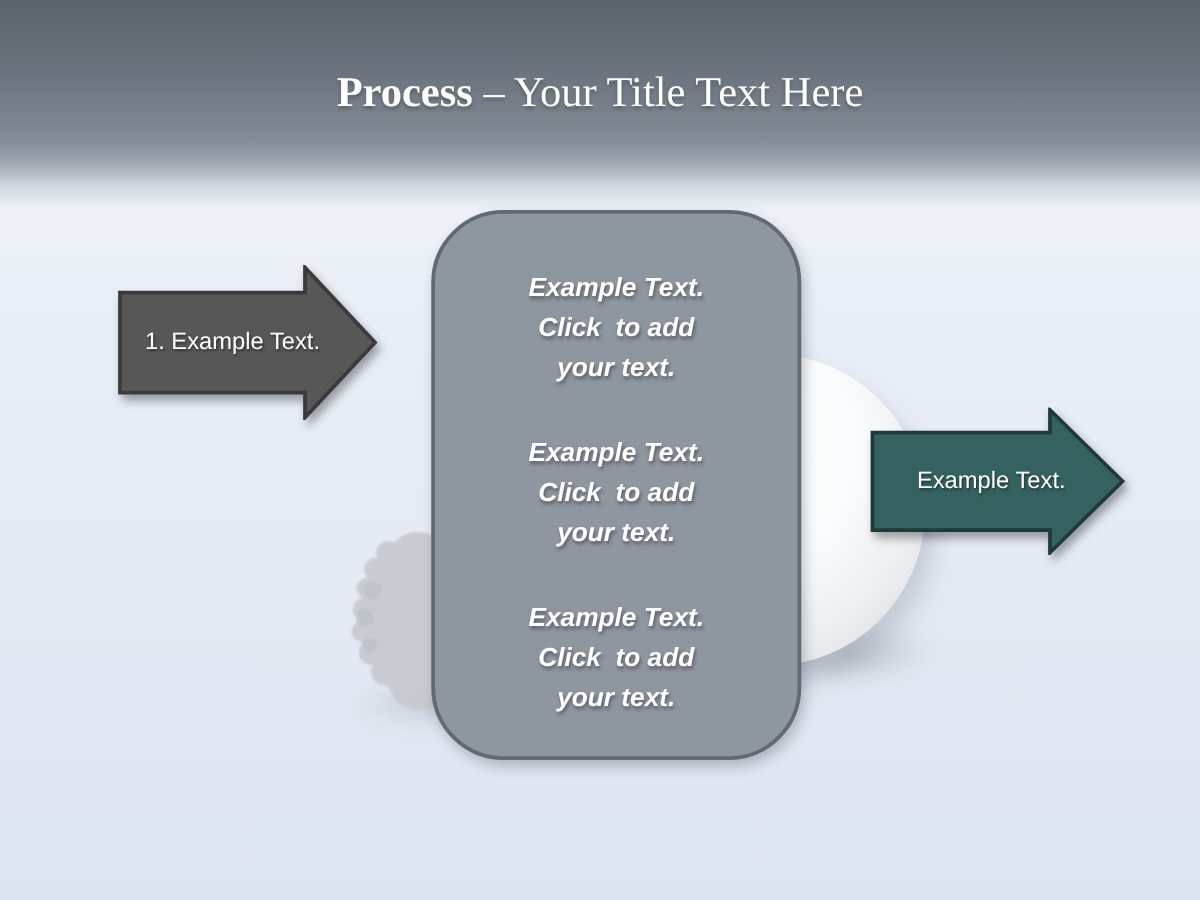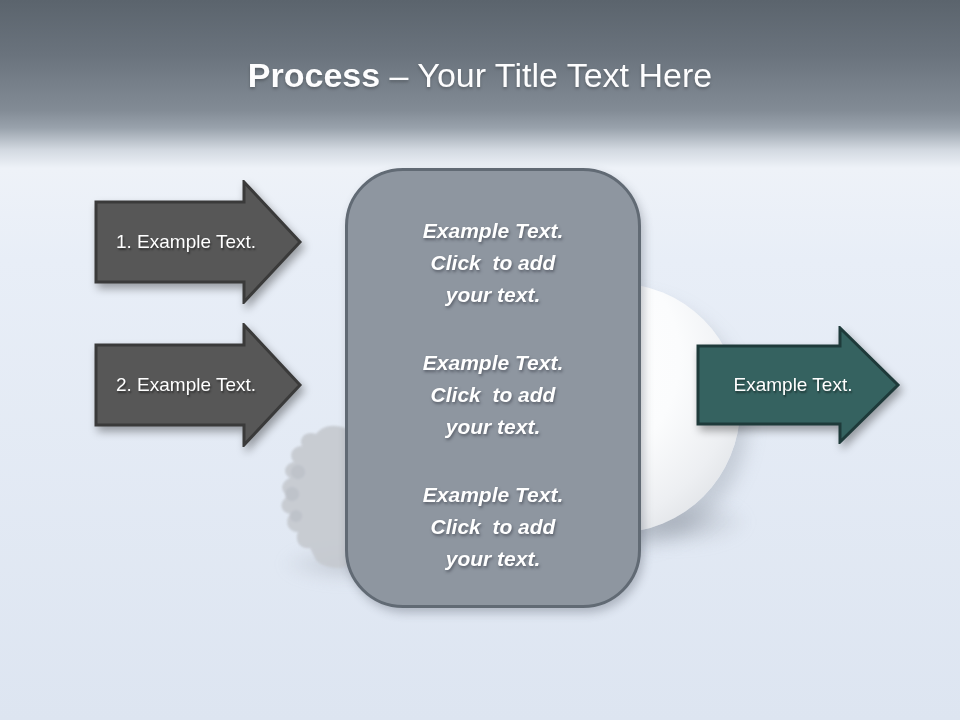--- a/index.html
+++ b/index.html
@@ -19,20 +19,21 @@
       #e8eef7 260px,
       #dde5f1 720px);
   }
 
   
   .title-bar {
     position: absolute; top: 54px; left: 0; width: 960px;
     text-align: center; color: #fdfdfe; font-size: 34px; line-height: 42px;
     text-shadow: 0 2px 3px rgba(0,0,0,0.25);
     white-space: pre-wrap;
+    font-family: Liberation Serif, serif;
   }
   .title-bar .emph { font-weight: bold; }
 
   
   .bulb-sphere {
     position: absolute; left: 490px; top: 283px; width: 250px; height: 250px;
     border-radius: 50%; z-index: 1;
     background: radial-gradient(circle at 32% 30%, #ffffff 0%, #fbfcfd 45%, #edeff2 70%, #d9dce0 92%, #cfd3d8 100%);
     box-shadow: 8px 14px 18px rgba(140,148,160,0.35);
   }
@@ -74,21 +75,21 @@
     filter: drop-shadow(3px 5px 4px rgba(0,0,0,0.35));
   }
   .block-arrow svg { display: block; }
   .arrow-dark polygon  { fill: #575757; stroke: #3a3a3a; stroke-width: 3; stroke-linejoin: miter; }
   .arrow-accent polygon { fill: #356260; stroke: #1e3a3a; stroke-width: 3; stroke-linejoin: miter; }
   .arrow-label {
     position: absolute; display: flex; align-items: center; justify-content: center;
     color: #ffffff; font-size: 19px; white-space: pre-wrap;
     text-shadow: 1px 2px 2px rgba(0,0,0,0.45);
   }
-  .arrow-left-1 { left: 94px; top: 180px; }
+  .arrow-left-1 { left: 94px; top: 212px; }
   .arrow-left-2 { left: 94px; top: 323px; }
   .arrow-left-3 { left: 94px; top: 445px; }
   .arrow-left-1 .arrow-label, .arrow-left-2 .arrow-label, .arrow-left-3 .arrow-label {
     left: 2px; top: 21px; width: 180px; height: 82px;
   }
   .arrow-right { left: 696px; top: 326px; }
   .arrow-right .arrow-label { left: 2px; top: 20px; width: 190px; height: 78px; }
 </style>
 </head>
 <body>
@@ -122,26 +123,20 @@
 your text.</div>
   </div>
 
   <div class="block-arrow arrow-dark arrow-left-1">
     <svg width="210" height="124" viewBox="0 0 210 124" xmlns="http://www.w3.org/2000/svg">
       <polygon points="2,22 150,22 150,2 206,62 150,122 150,102 2,102"></polygon>
     </svg>
     <div class="arrow-label">1. Example Text.</div>
   </div>
 
-  <div class="block-arrow arrow-dark arrow-left-2">
-    <svg width="210" height="124" viewBox="0 0 210 124" xmlns="http://www.w3.org/2000/svg">
-      <polygon points="2,22 150,22 150,2 206,62 150,122 150,102 2,102"></polygon>
-    </svg>
-    <div class="arrow-label">2. Example Text.</div>
-  </div>
 
 
   <div class="block-arrow arrow-accent arrow-right">
     <svg width="206" height="118" viewBox="0 0 206 118" xmlns="http://www.w3.org/2000/svg">
       <polygon points="2,20 144,20 144,2 202,59 144,116 144,98 2,98"></polygon>
     </svg>
     <div class="arrow-label">Example Text.</div>
   </div>
 
 </div>

